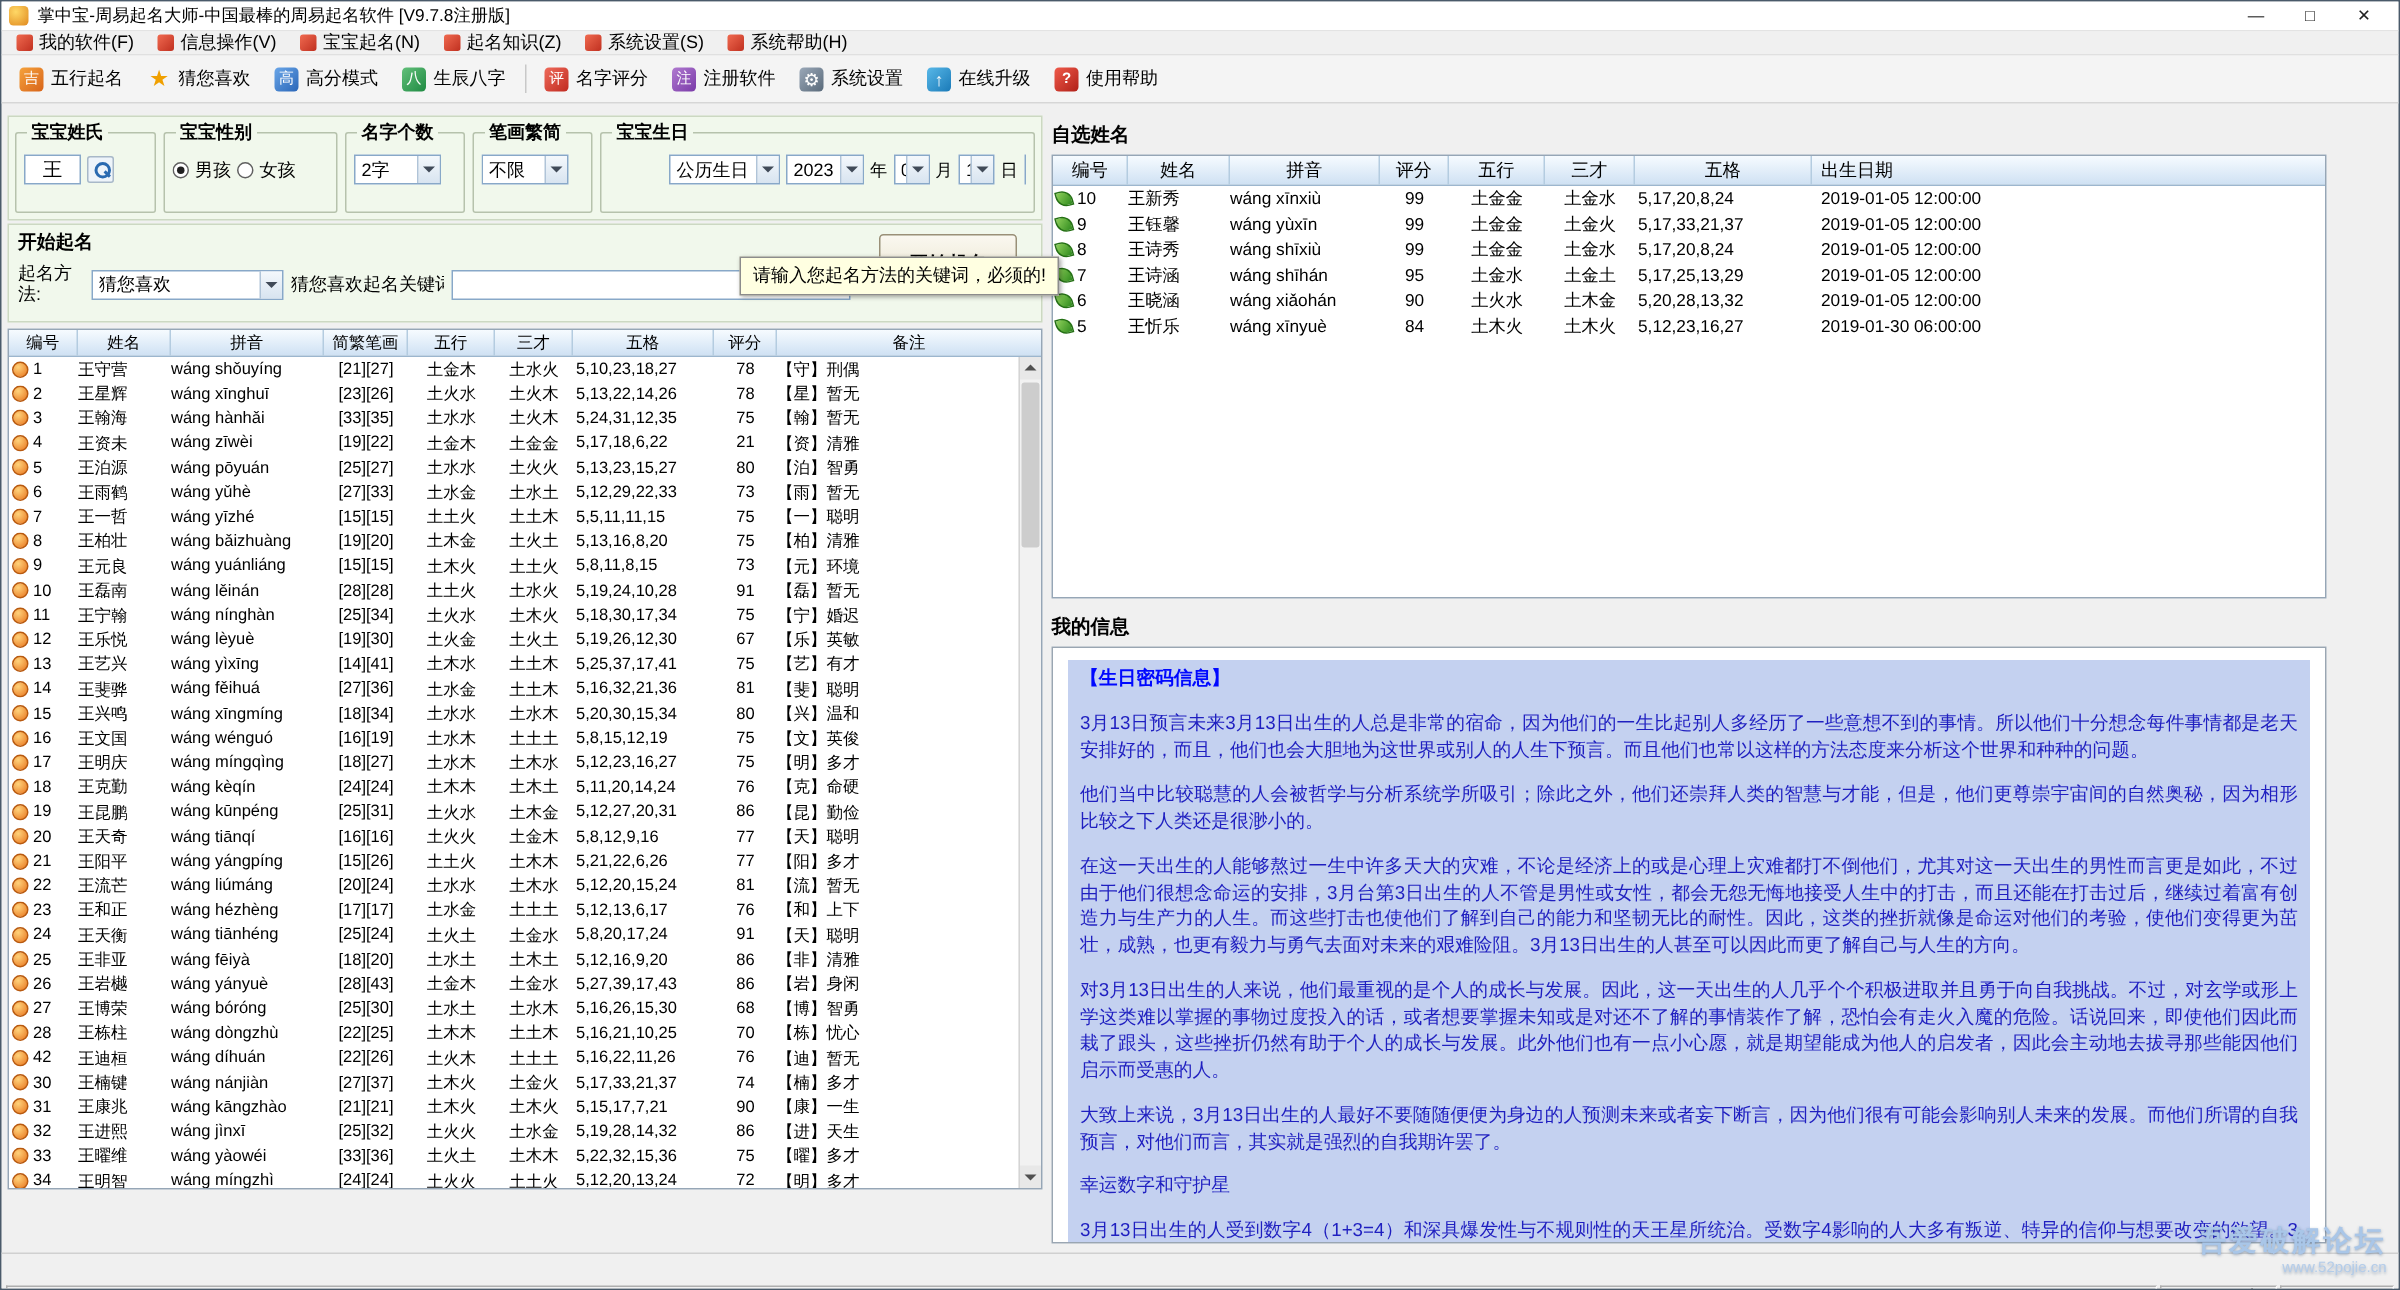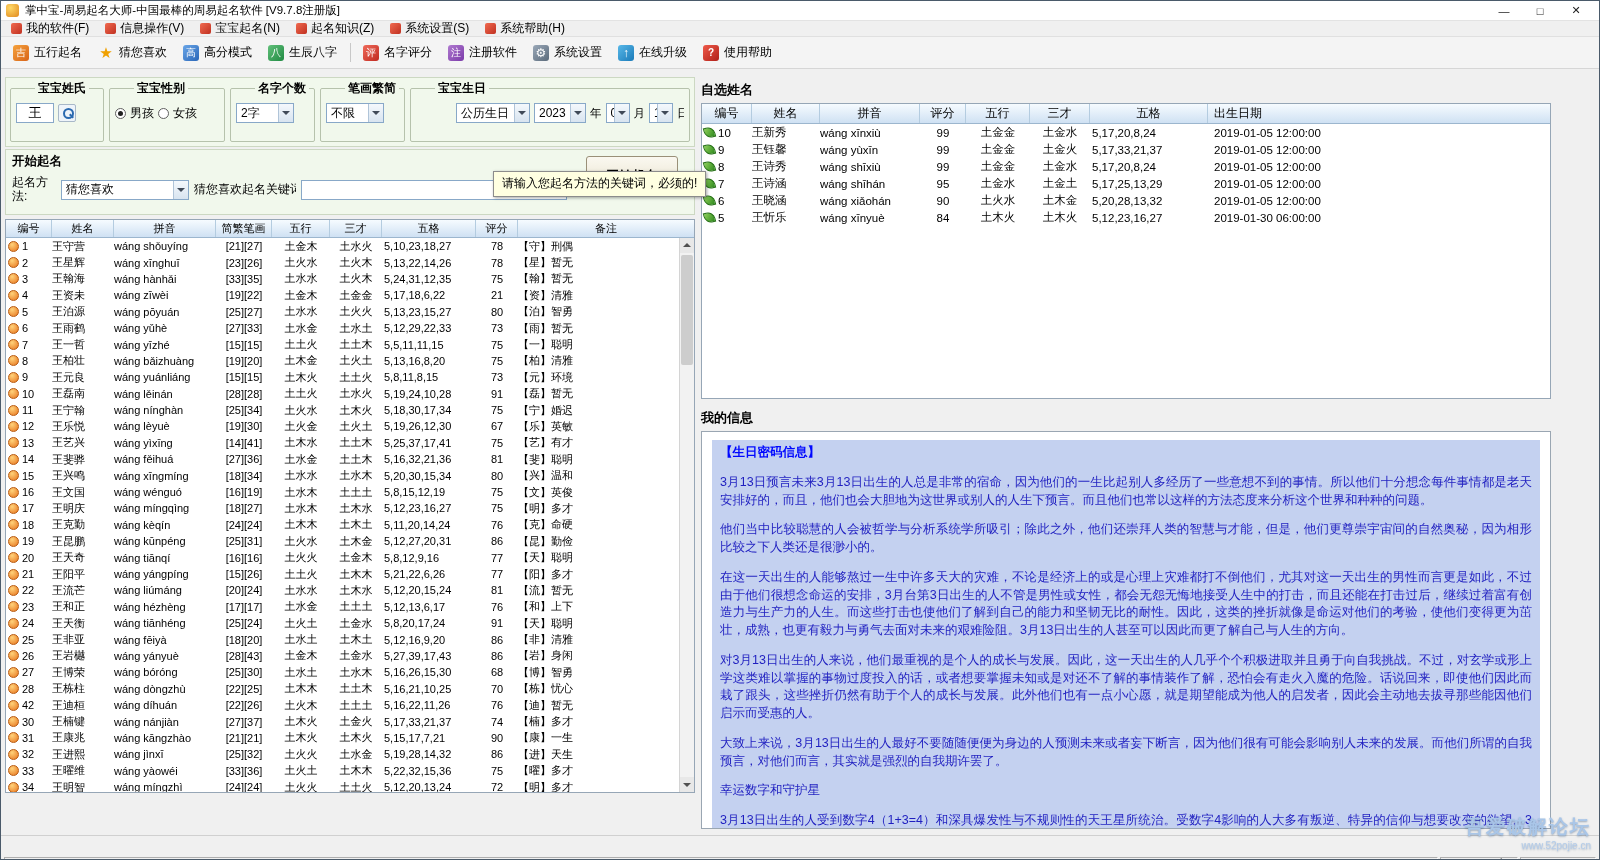--- a/index.html
+++ b/index.html
@@ -39,21 +39,21 @@
   .tb-label { white-space:nowrap; font-size:12px; }
 
   
   .main { position:absolute; top:74px; left:0; right:0; bottom:24px; }
   .left  { position:absolute; left:4px; top:2px; width:690px; height:716px; }
   .right { position:absolute; left:700px; right:48px; top:6px; bottom:6px; display:flex; flex-direction:column; }
 
   
   .form-area { background:#f1f8ec; border:1px solid #ccd8c2; height:70px; display:flex; gap:5px; padding:2px 4px 4px; }
   .gbox { border:1px solid #b6c2ac; border-radius:2px; background:#f1f8ec; padding:0 5px 3px; }
-  .gbox legend { font-weight:bold; font-size:12px; padding:0 3px; margin-left:19px; white-space:nowrap; }
+  .gbox legend { font-weight:bold; font-size:12px; padding:0 3px; margin-left:2px; white-space:nowrap; }
   .g-body { display:flex; align-items:center; gap:4px; height:32px; white-space:nowrap; overflow:hidden; }
   .g-surname { width:94px; flex:none; }
   .g-gender  { width:116px; flex:none; }
   .g-count   { width:80px;  flex:none; }
   .g-strokes { width:80px;  flex:none;font-family:Liberation Serif, serif; }
   .g-birth   { flex:1; min-width:0; }
 
   .surname-input { width:38px; height:20px; border:1px solid #88a8c8; font-size:13px; text-align:center; font-family:inherit; background:#fff; }
   .mag-btn { width:18px; height:18px; border:1px solid #a8b8c8; border-radius:2px; background:#eef4fa; position:relative; }
   .mag-btn::before { content:""; position:absolute; left:4px; top:3px; width:7px; height:7px; border:2px solid #2a6ab0; border-radius:50%; }

